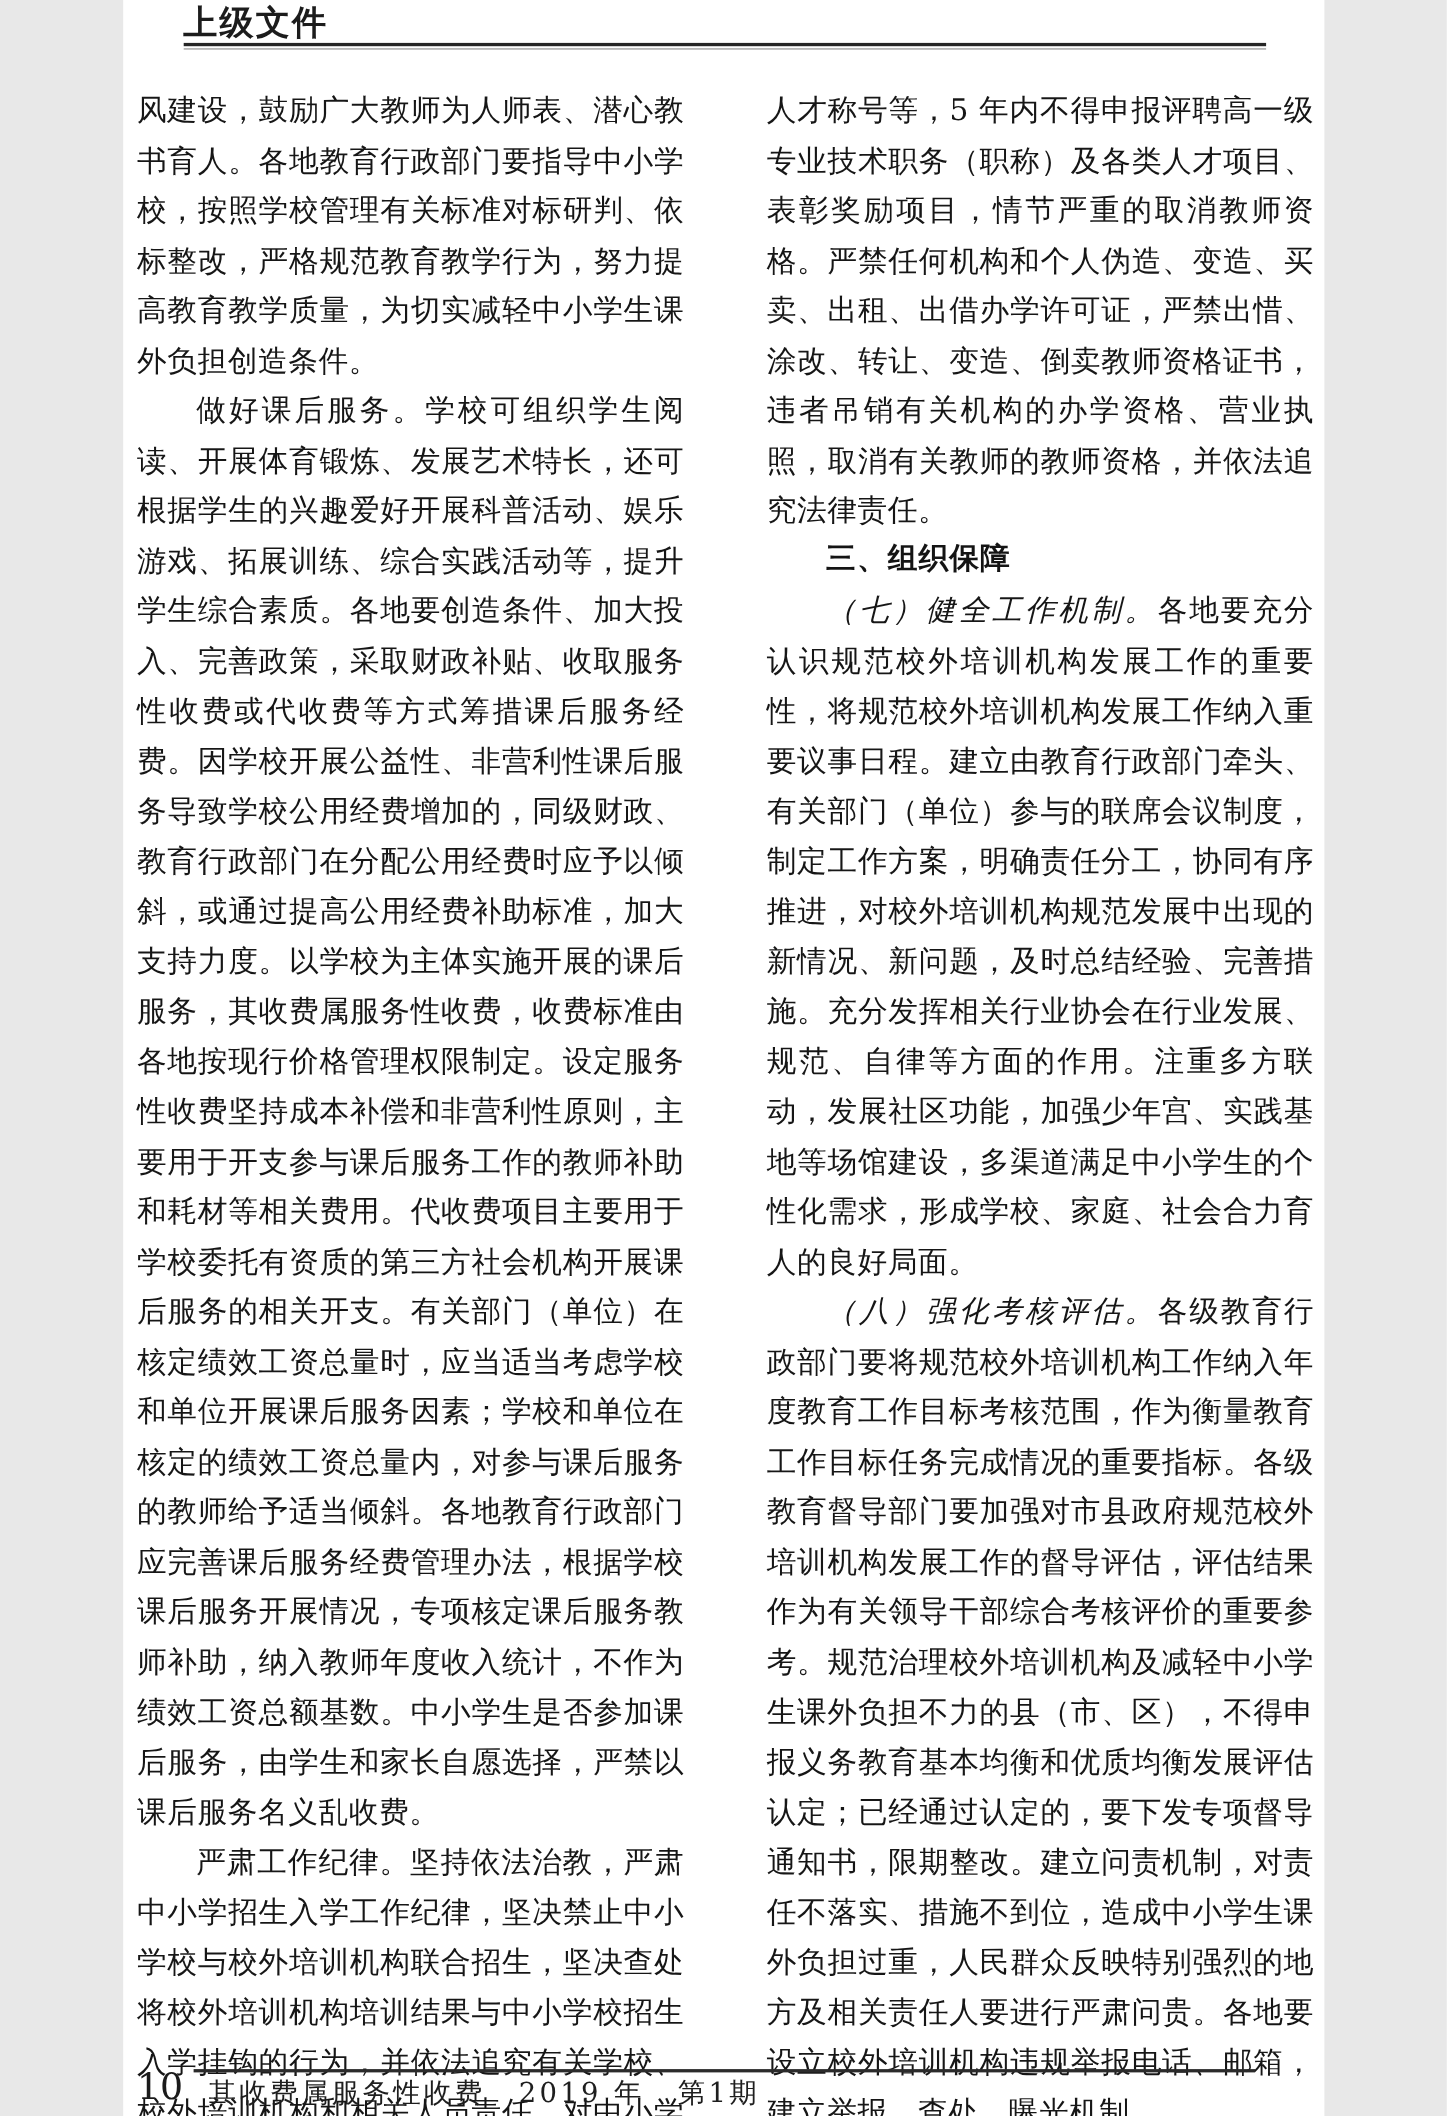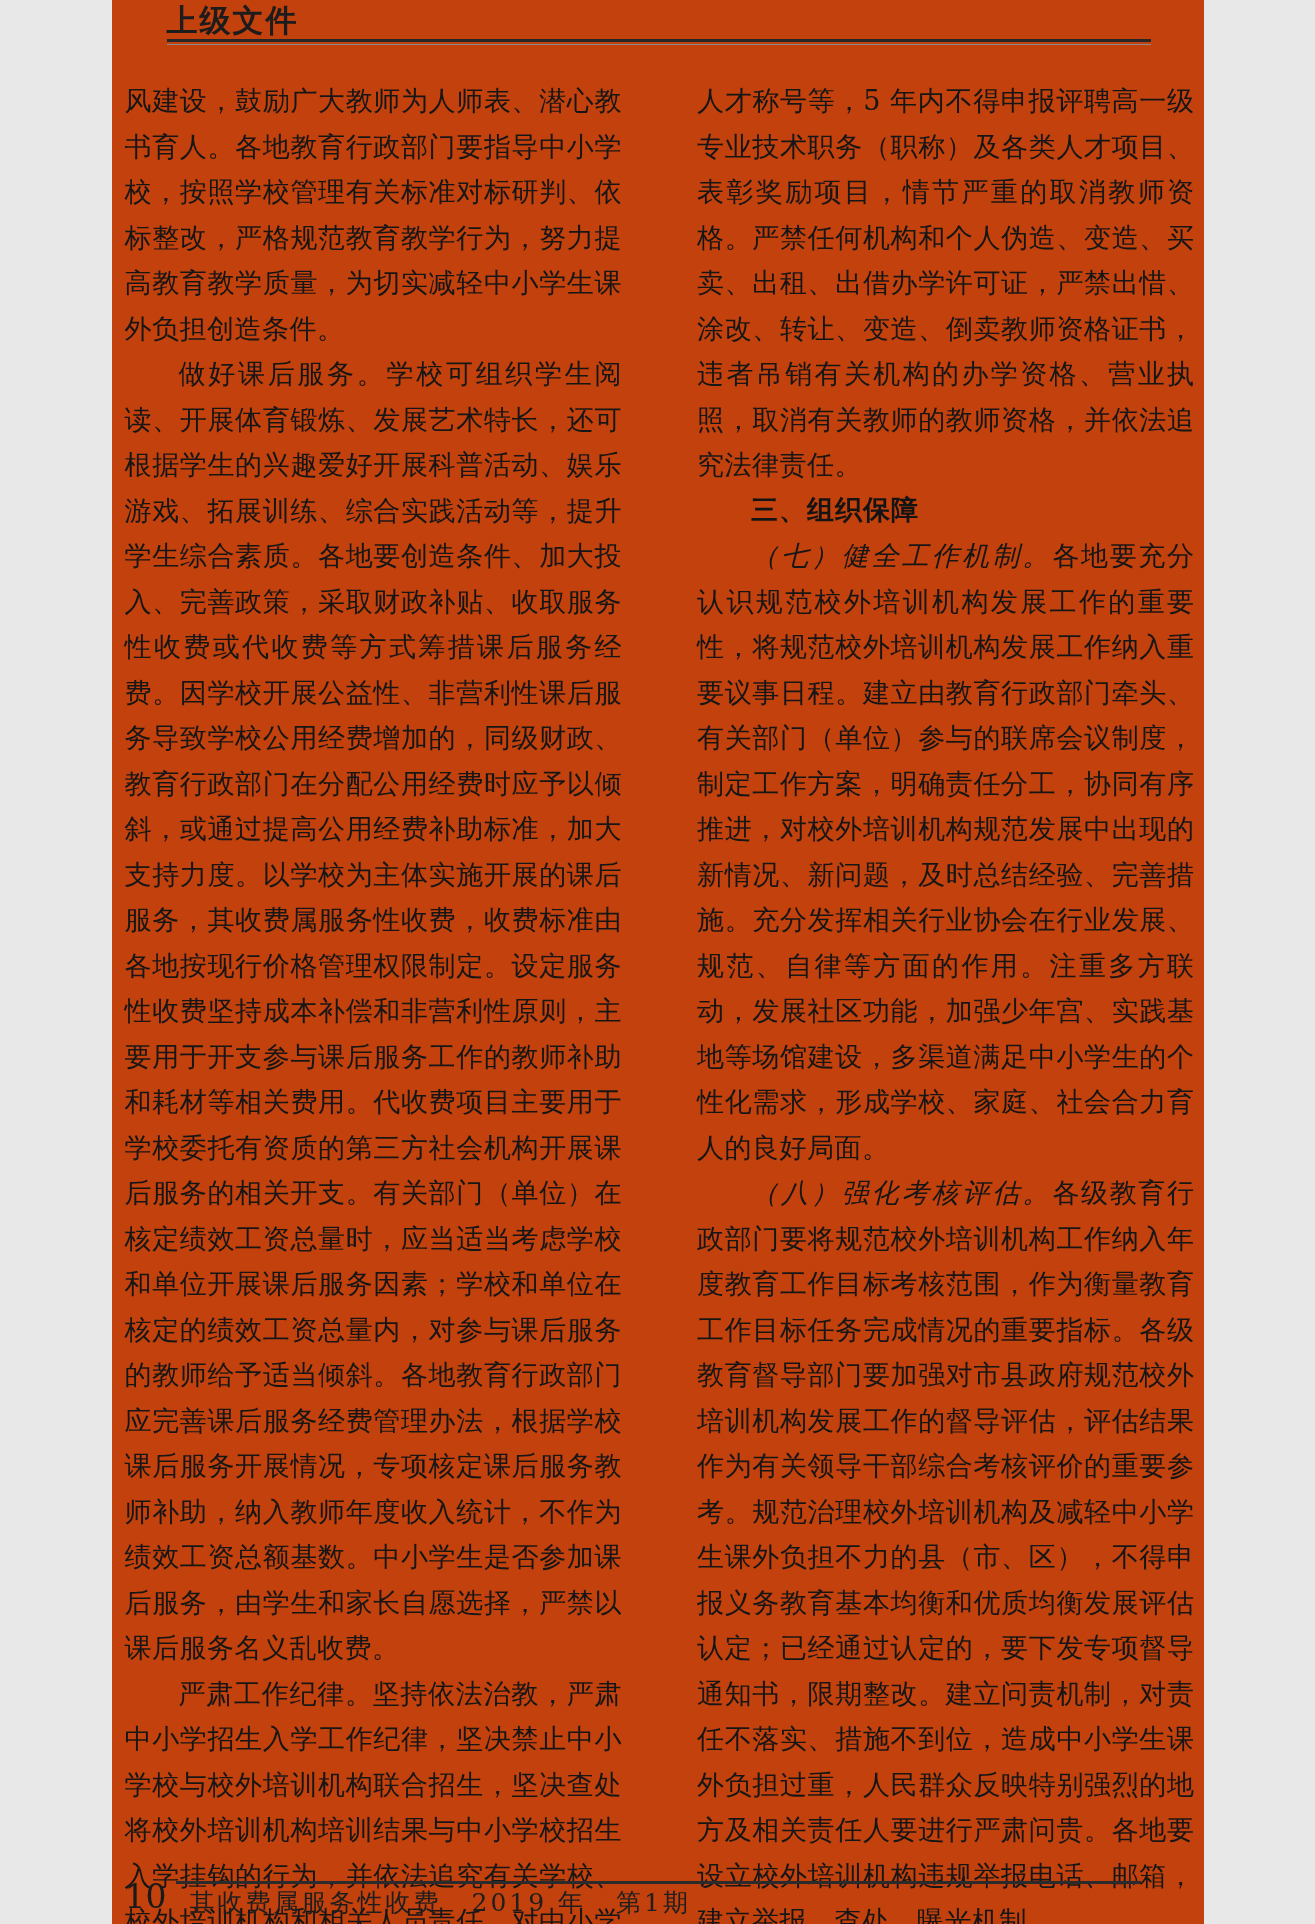--- a/index.html
+++ b/index.html
@@ -1,20 +1,20 @@
 <!DOCTYPE html>
 <html><head>
 <meta charset="utf-8">
 <style>
   html,body{margin:0;padding:0;background:#e8e8e8;}
   .page{
     position:relative;
     width:1092px;
     height:1924px;
-    background:#c2410c;
+    background:#ffffff;
     color:#181818;
     font-family:"DejaVu Serif","Liberation Serif",serif;
     overflow:hidden;
     margin:0 auto;
   }
   
   .page-header{padding-top:5px;}
   .header-title{
     margin-left:55px;
     font-family:"Liberation Sans","DejaVu Sans",sans-serif;
@@ -38,21 +38,21 @@
     font-size:27px;
     line-height:45.5px;
     text-align:justify;
     text-justify:inter-ideograph;
     letter-spacing:0.5px;
     color:#161616;
   }
   .para{margin:0;}
   .indent{text-indent:2em;}
   .section-heading{
-    font-family:Liberation Serif, serif;
+    font-family:Liberation Mono, monospace;
     font-weight:700;
     letter-spacing:1px;
     color:#141414;
   }
   .kai{font-style:italic;letter-spacing:2px;}
   
   .page-footer{
     position:absolute;
     left:13px;
     right:63px;

